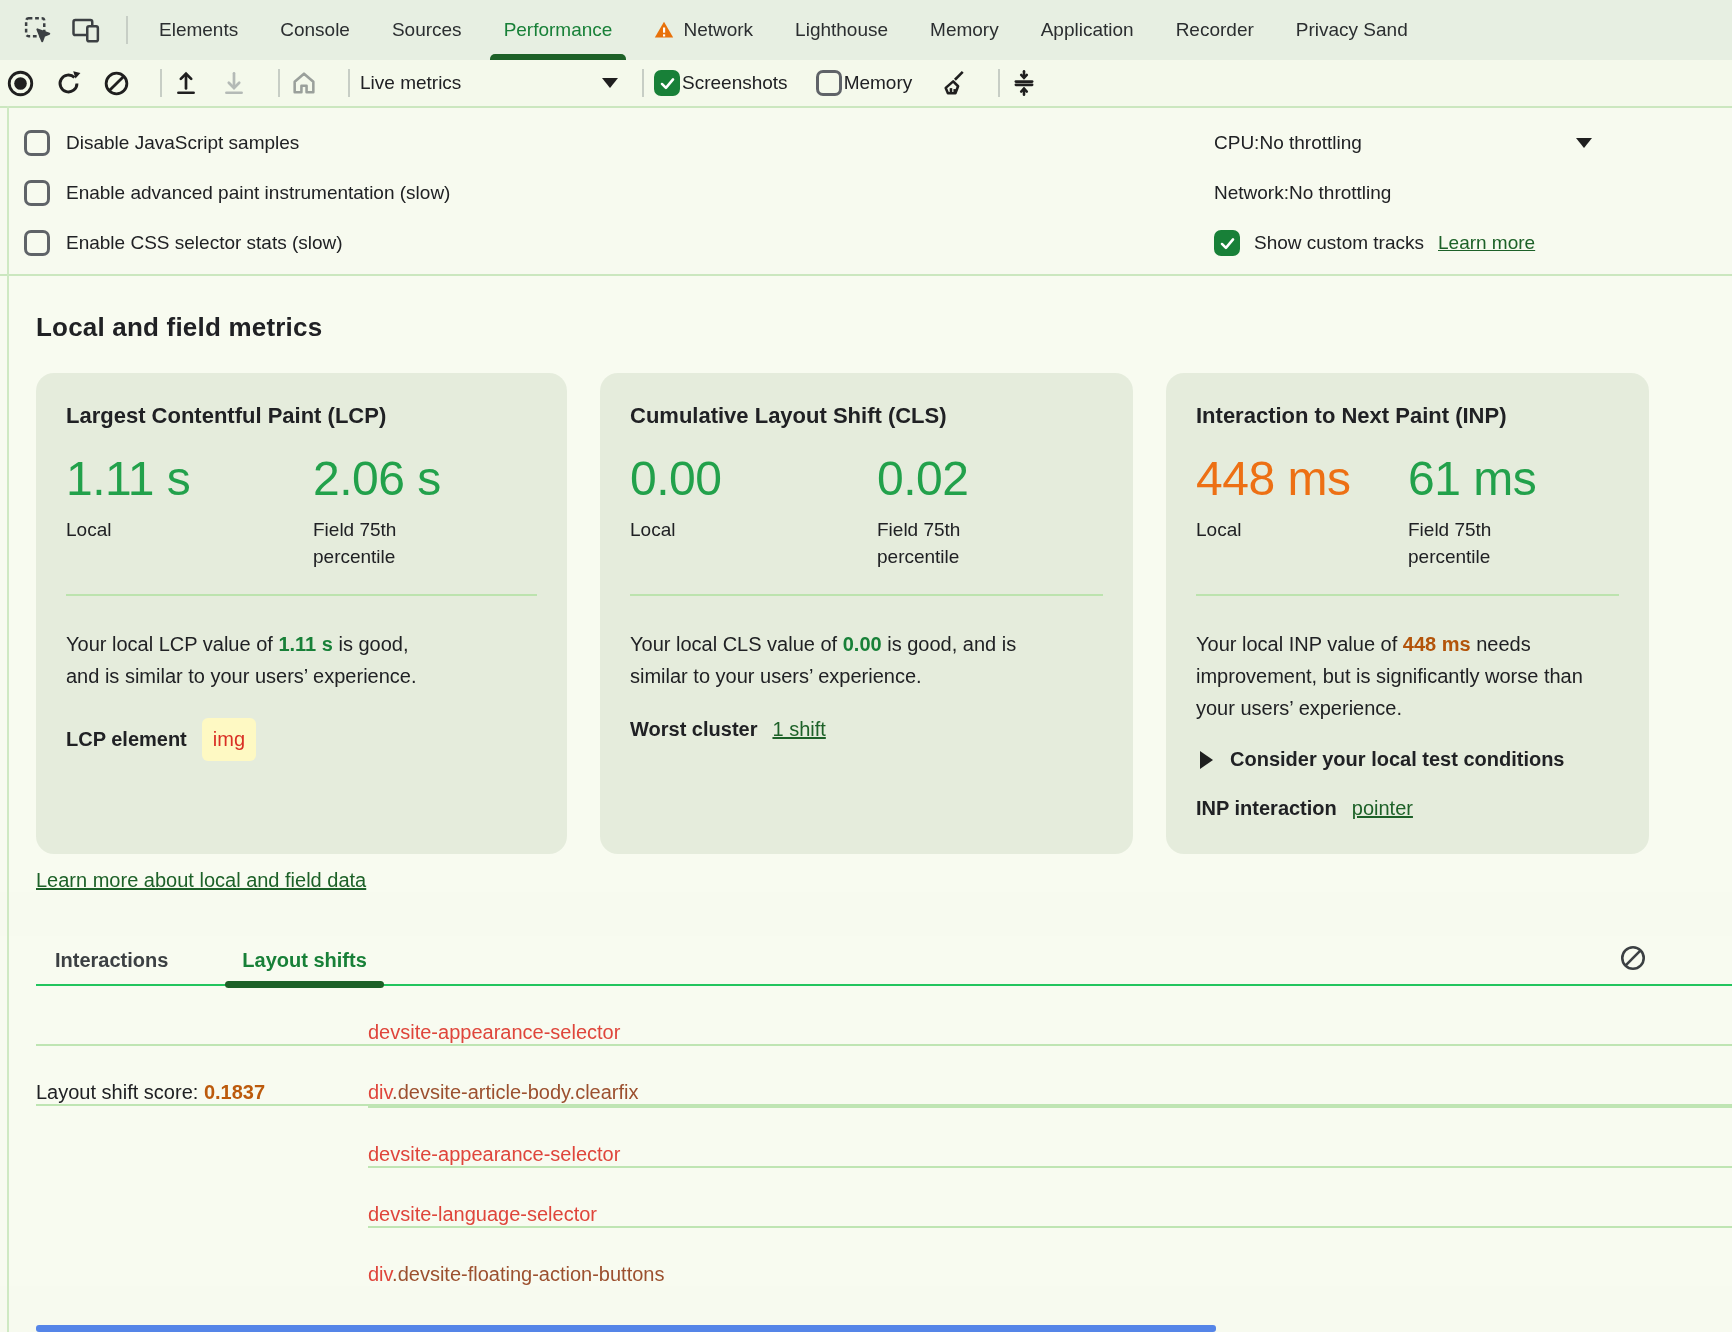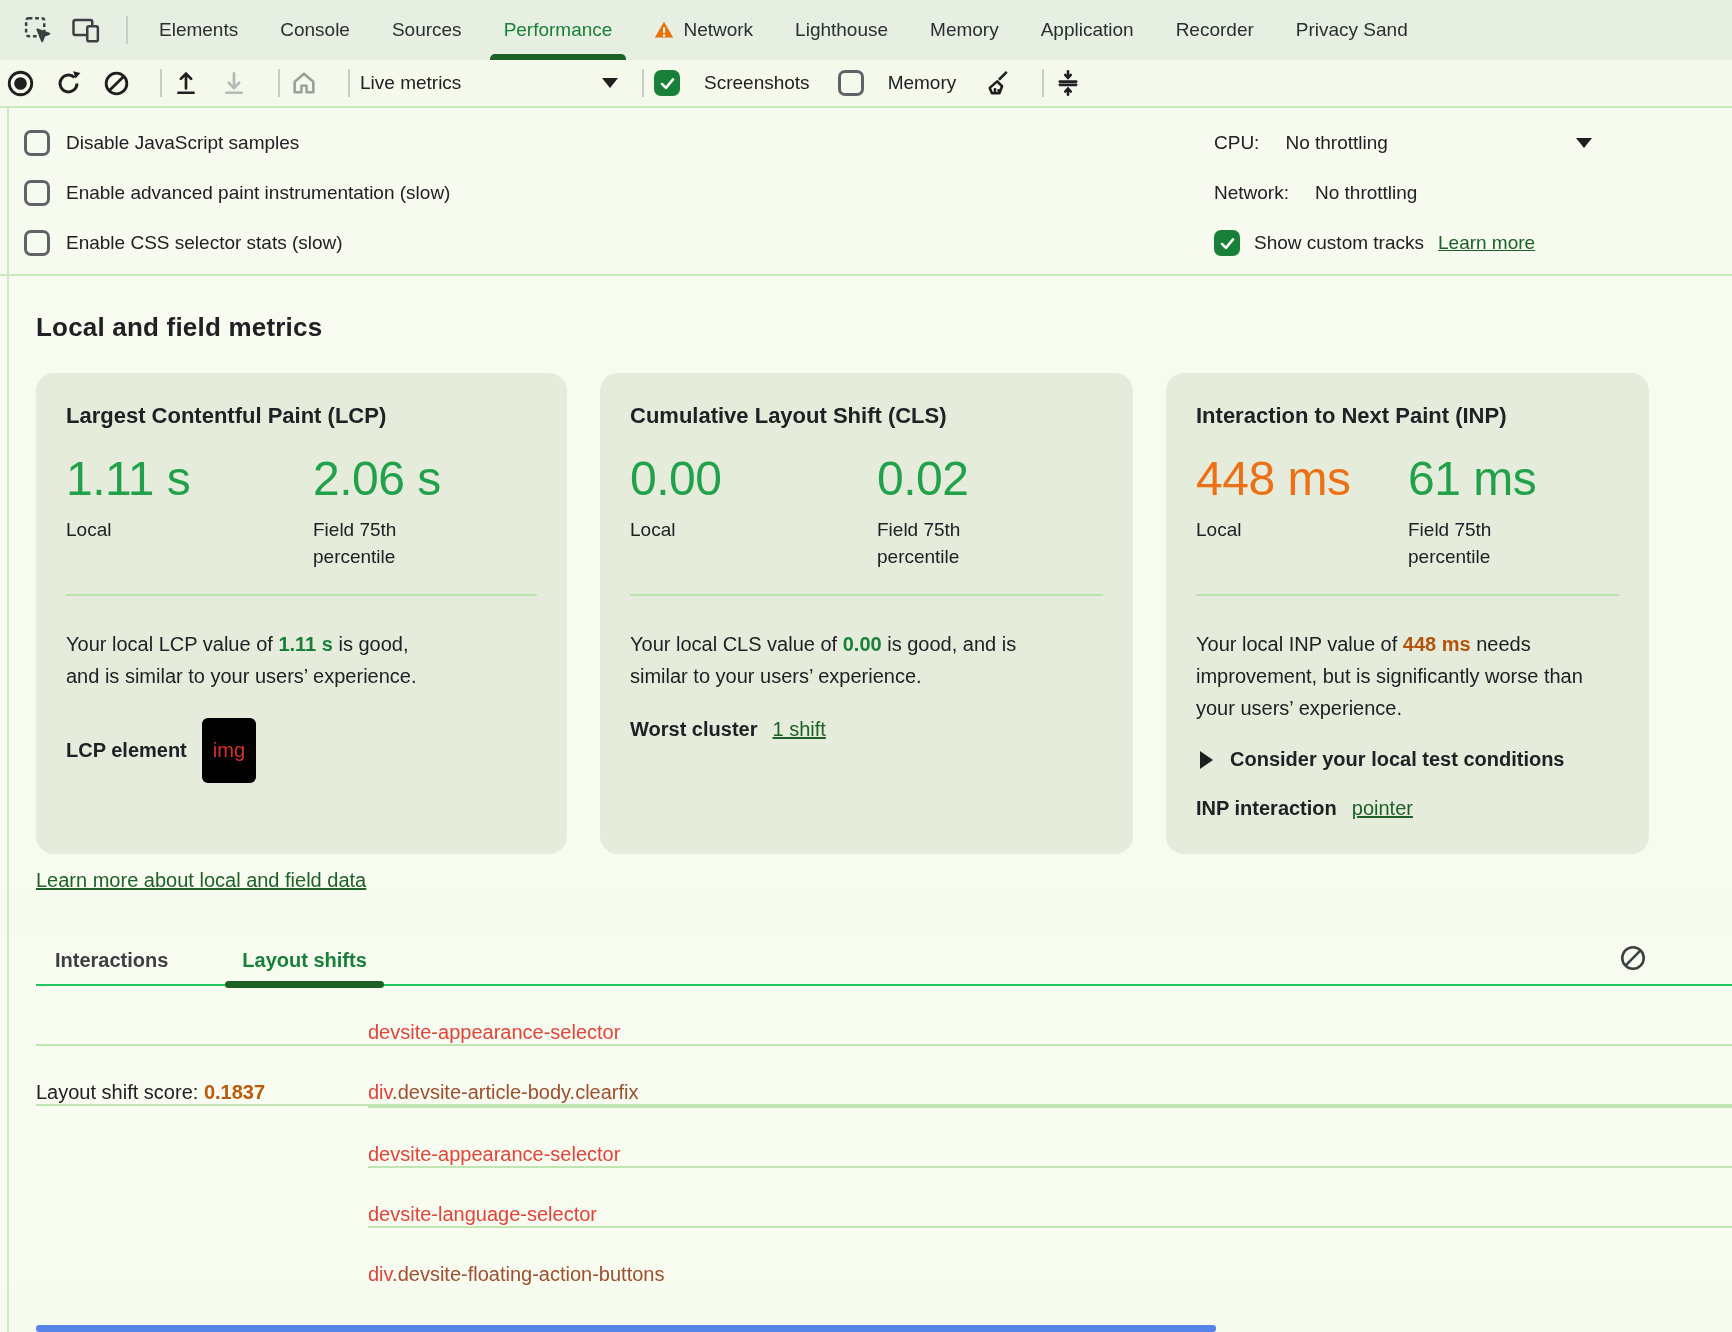--- a/index.html
+++ b/index.html
@@ -12,29 +12,29 @@
   .icon-btn{display:flex;align-items:center;justify-content:center;width:36px;height:40px;margin-right:12px;flex:0 0 auto;}
   .vsep{width:2px;height:28px;background:#c7cec5;margin:0 10px;flex:0 0 auto;}
   .tab{font-size:19px;color:#2b2e30;padding:0 21px;height:60px;display:flex;align-items:center;gap:9px;position:relative;flex:0 0 auto;}
   .tab.active{color:#188038;}
   .tab.active::after{content:"";position:absolute;left:7px;right:7px;bottom:0;height:6px;background:#1d6127;border-radius:5px 5px 0 0;}
   
   .toolbar{height:46px;background:#f4f9eb;display:flex;align-items:center;padding-left:6px;border-bottom:2px solid #cbe7bf;white-space:nowrap;}
   .tool{display:flex;align-items:center;justify-content:center;width:28px;height:34px;margin-right:20px;flex:0 0 auto;}
   .live-metrics{display:flex;align-items:center;justify-content:space-between;width:258px;font-size:19px;margin-right:14px;flex:0 0 auto;}
   .caret{width:0;height:0;border-left:8px solid transparent;border-right:8px solid transparent;border-top:10px solid #1f1f1f;}
-  .cb-row{display:flex;align-items:center;gap:24px;font-size:19px;margin-right:28px;flex:0 0 auto;}
+  .cb-row{display:flex;align-items:center;gap:2px;font-size:19px;margin-right:28px;flex:0 0 auto;}
   .cb{width:26px;height:26px;box-sizing:border-box;border:3px solid #5f6368;border-radius:7px;background:transparent;flex:0 0 auto;display:flex;align-items:center;justify-content:center;}
   .cb.checked{background:#188038;border-color:#188038;}
   
   .settings{height:166px;position:relative;padding:10px 0 16px 24px;box-sizing:border-box;}
   .setting-row{height:50px;display:flex;align-items:center;gap:16px;font-size:19px;}
   .settings-right{position:absolute;left:1214px;top:10px;}
   .sr-row{height:50px;display:flex;align-items:center;font-size:19px;}
-  .sr-row .sel-value{margin-left:26px;}
+  .sr-row .sel-value{}
   .sr-row.cpu{width:378px;}
   .sr-row.net{width:548px;}
   .sr-caret{margin-left:auto;}
   .glink{color:#1d6128;text-decoration:underline;}
   .sr-row .glink{margin-left:14px;}
   
   .metrics-pane{border-top:2px solid #cbe7bf;padding:36px 0 0 36px;background:#f8fbf0;}
   .heading{font-size:26px;font-weight:700;letter-spacing:.2px;}
   .cards{display:flex;gap:33px;margin-top:30px;}
   .card{background:#e5ecdc;border-radius:18px;padding:30px;box-sizing:border-box;height:481px;}
@@ -50,21 +50,21 @@
   .val-label{font-size:19px;margin-top:10px;line-height:27px;max-width:125px;height:54px;}
   .divider{border-top:2px solid #bce3ae;margin-top:24px;}
   .desc{font-size:20px;line-height:32px;margin-top:32px;}
   .lcp .desc{max-width:368px;}
   .cls .desc{max-width:402px;}
   .inp .desc{max-width:402px;}
   .gval{color:#188038;font-weight:600;}
   .oval{color:#b3540a;font-weight:600;}
   .foot{margin-top:26px;font-size:20px;font-weight:600;display:flex;align-items:center;gap:15px;}
   .foot .glink{font-weight:400;font-size:20px;}
-  .chip{background:#000000;color:#d93025;border-radius:6px;padding:21px 11px;font-weight:400;}
+  .chip{background:#fef9c3;color:#d93025;border-radius:6px;padding:10px 11px;font-weight:400;}
   .disclosure{margin-top:24px;display:flex;align-items:center;gap:17px;font-size:20px;font-weight:600;padding-left:4px;}
   .tri{width:0;height:0;border-top:9px solid transparent;border-bottom:9px solid transparent;border-left:13px solid #1f1f1f;}
   .learn-link{display:inline-block;margin-top:15px;font-size:20px;}
   
   .shift-panel{margin-top:44px;position:relative;background:#f8fbf0;}
   .ptabs{display:flex;align-items:center;gap:40px;height:48px;margin-left:36px;border-bottom:2px solid #22c55e;padding-left:2px;position:relative;}
   .ptab{font-size:20px;font-weight:600;color:#3c4043;padding:0 17px;height:48px;display:flex;align-items:center;position:relative;}
   .ptab.active{color:#188038;}
   .ptab.active::after{content:"";position:absolute;left:0;right:0;bottom:-4px;height:7px;background:#1d6127;border-radius:5px;}
   .pclear{position:absolute;left:1619px;top:8px;}

